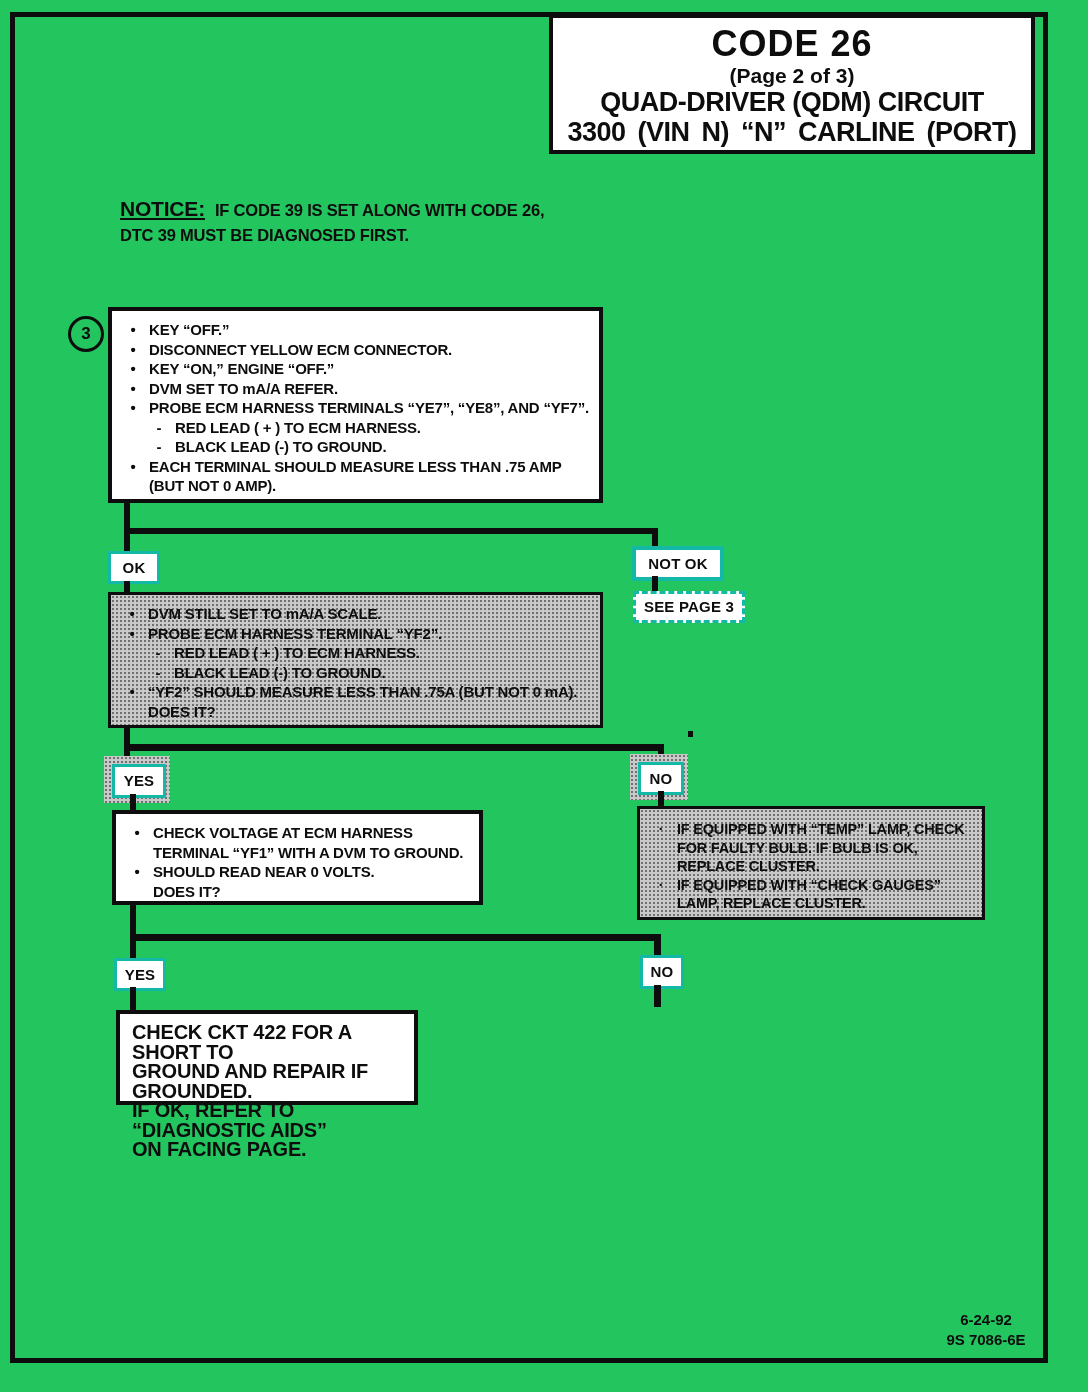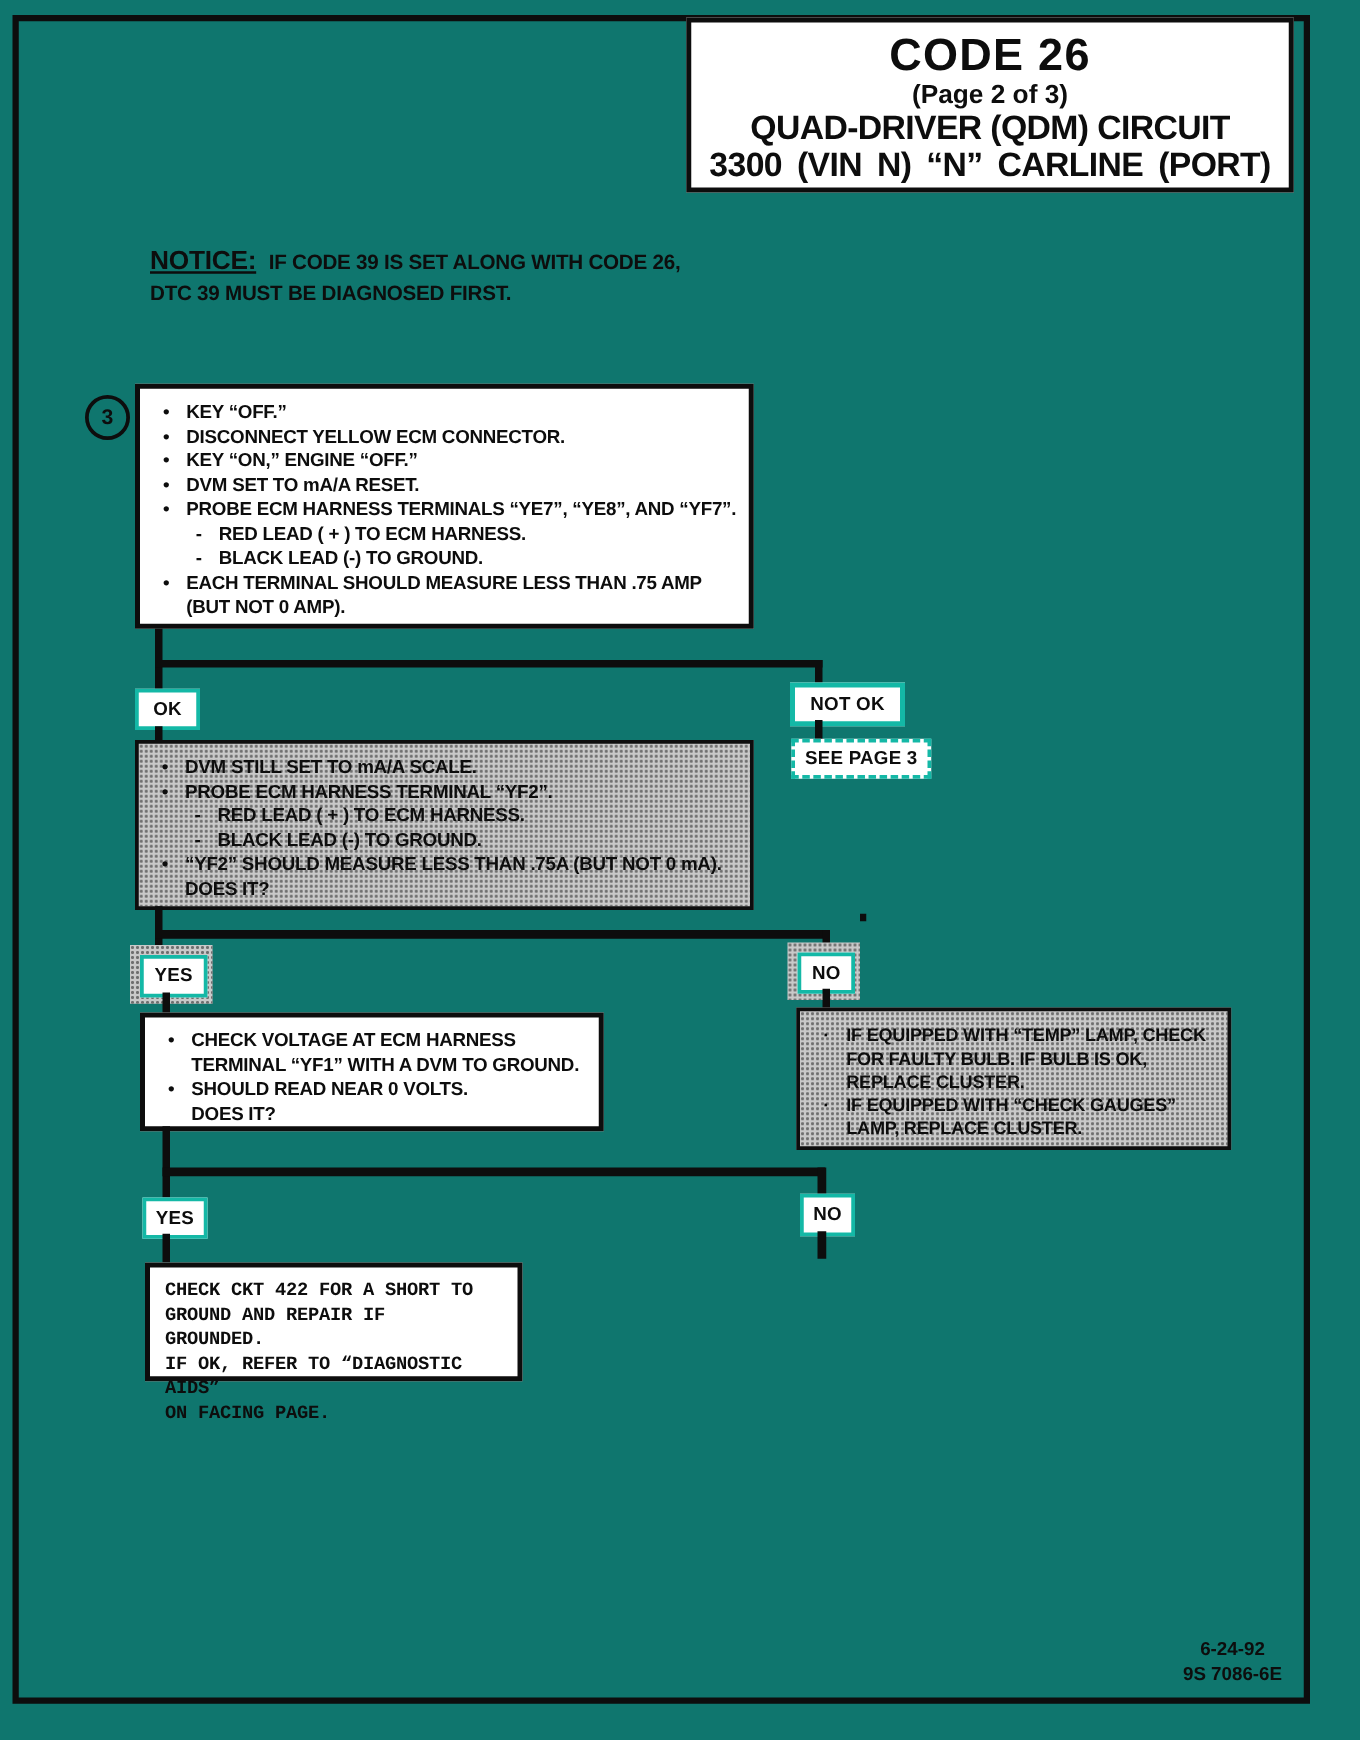--- a/index.html
+++ b/index.html
@@ -1,16 +1,16 @@
 <!DOCTYPE html>
 <html><head>
 <meta charset="utf-8">
 <style>
   html,body{margin:0;padding:0;background:#fff;}
-  #page{position:relative;width:1088px;height:1392px;background:#0f766e;overflow:hidden;
+  #page{position:relative;width:1088px;height:1392px;background:#22c55e;overflow:hidden;
         font-family:"Liberation Sans",sans-serif;font-weight:700;color:#0d0d0d;}
   .abs{position:absolute;}
   
   #frame{left:10px;top:12px;width:1028px;height:1341px;border:5px solid #0d0d0d;}
   
   #titlebox{left:549px;top:14px;width:478px;height:132px;border:4px solid #0d0d0d;background:#fff;text-align:center;}
   .t-code{font-size:36px;letter-spacing:1px;margin-top:6px;line-height:40px;}
   .t-page{font-size:21px;line-height:24px;}
   .t-sub1{font-size:27px;line-height:29px;letter-spacing:-0.5px;}
   .t-sub2{font-size:27px;line-height:31px;letter-spacing:-0.5px;word-spacing:5px;white-space:nowrap;}
@@ -21,21 +21,21 @@
   #stepnum{left:68px;top:316px;width:30px;height:30px;border:3px solid #0d0d0d;border-radius:50%;
            text-align:center;line-height:30px;font-size:17px;}
   
   .fbox{border:4px solid #0d0d0d;background:#fff;font-size:15px;line-height:19.5px;letter-spacing:-0.2px;}
   .halftone{background-color:#c9c9c9;background-image:radial-gradient(#6f6f6f 1px,rgba(0,0,0,0) 1.4px);background-size:4px 4px;}
   .list{padding:9px 8px 6px 13px;}
   .li{display:flex;column-gap:8px;}
   .li .mk{flex:0 0 16px;text-align:center;}
   .li.indent{padding-left:26px;}
   .li .tx{flex:1;white-space:pre-line;}
-  .plain{white-space:pre-line;padding:9px 24px 6px 12px;font-size:15px;line-height:19.5px;letter-spacing:-0.2px;font-family:Liberation Mono, monospace;}
+  .plain{white-space:pre-line;padding:9px 24px 6px 12px;font-size:20px;line-height:19.5px;letter-spacing:-0.2px;}
   
   .lbl{border:3px solid #14b8a6;background:#fff;text-align:center;font-size:15px;letter-spacing:0.2px;}
   .dashed{border-style:dashed;}
   
   .wire{background:#0d0d0d;}
   
   #footnote{left:140px;top:1322px;font-size:15px;letter-spacing:-0.1px;}
   #footnote .it{font-style:italic;}
   #footright{left:933px;top:1310px;width:106px;text-align:center;font-size:15px;line-height:20px;}
   #artifact{left:688px;top:731px;width:5px;height:6px;background:#0d0d0d;}
@@ -74,21 +74,21 @@
           <span class="tx">DISCONNECT YELLOW ECM CONNECTOR.</span>
         </div>
 
         <div class="li">
           <span class="mk">•</span>
           <span class="tx">KEY “ON,” ENGINE “OFF.”</span>
         </div>
 
         <div class="li">
           <span class="mk">•</span>
-          <span class="tx">DVM SET TO mA/A RESET.</span>
+          <span class="tx">DVM SET TO mA/A REFER.</span>
         </div>
 
         <div class="li">
           <span class="mk">•</span>
           <span class="tx">PROBE ECM HARNESS TERMINALS “YE7”, “YE8”, AND “YF7”.</span>
         </div>
 
         <div class="li indent">
           <span class="mk">-</span>
           <span class="tx">RED LEAD ( + ) TO ECM HARNESS.</span>

